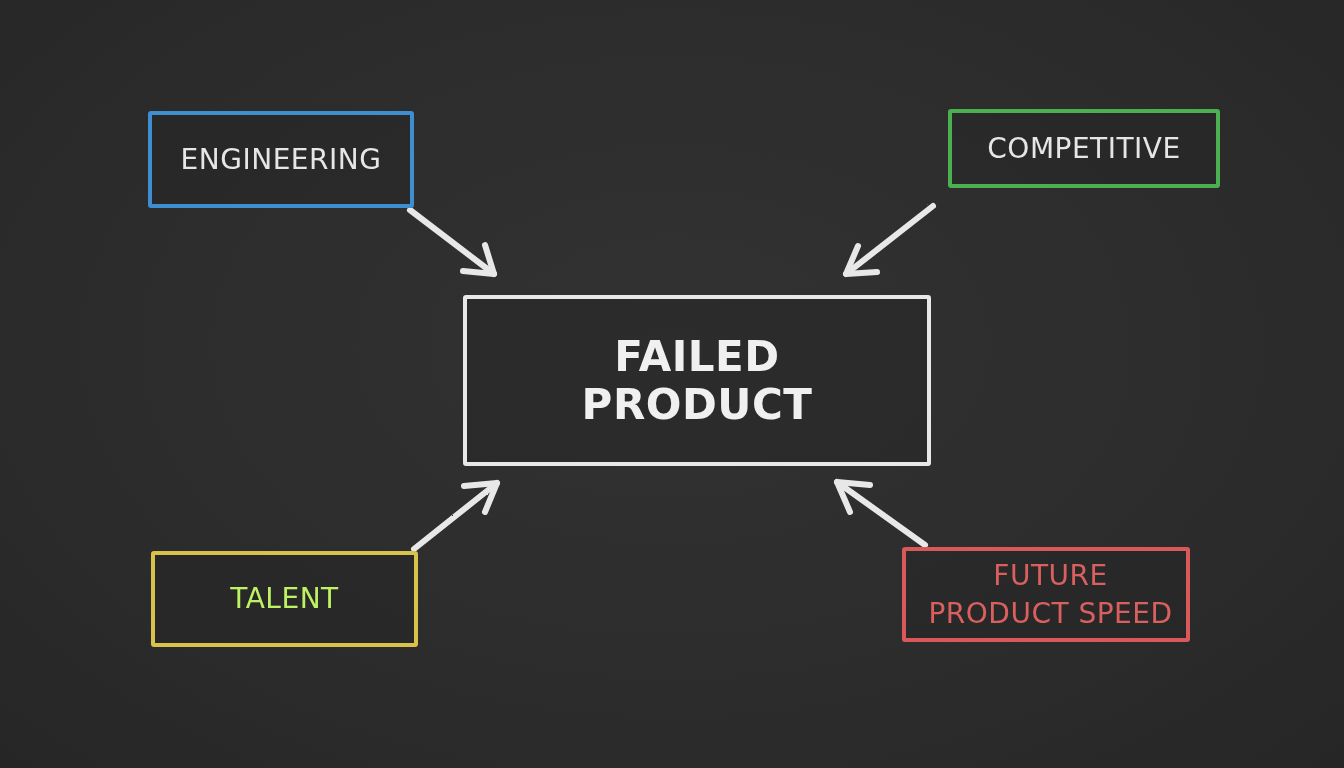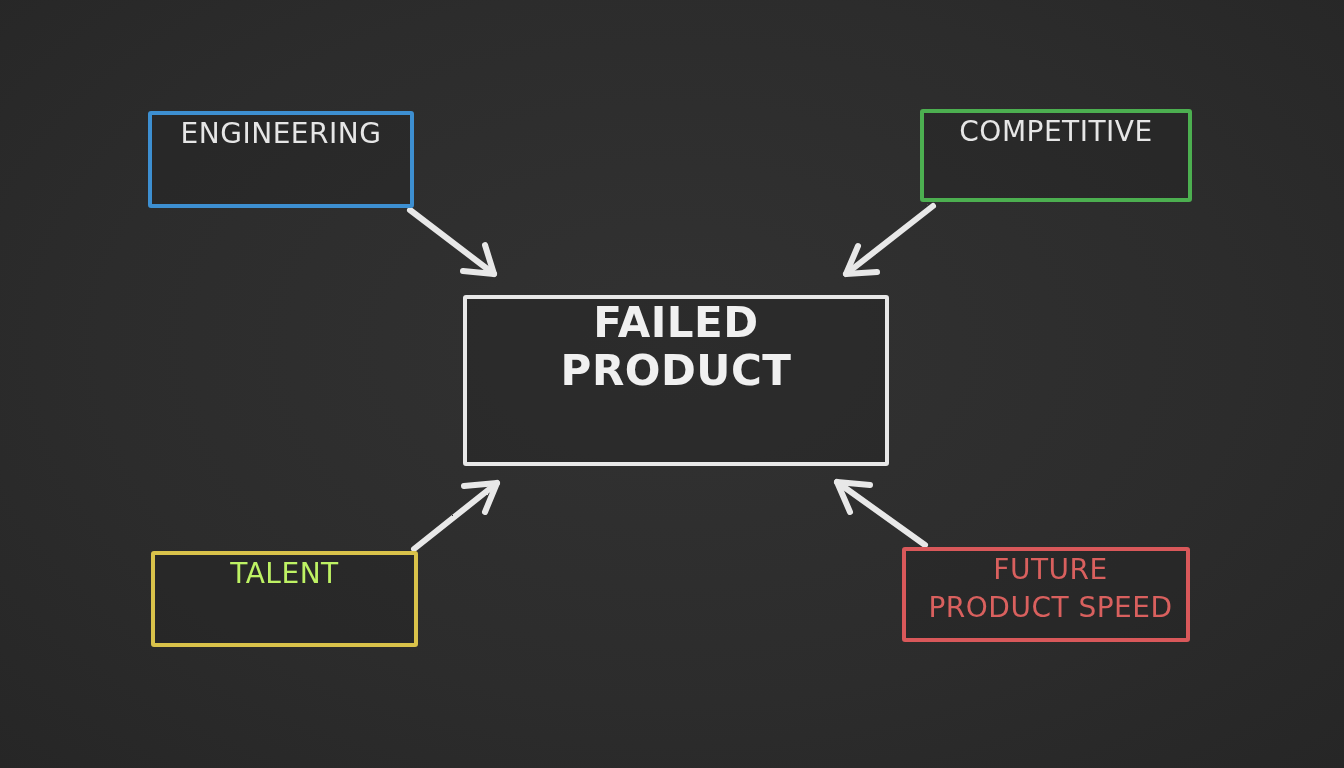--- a/index.html
+++ b/index.html
@@ -20,55 +20,56 @@
       width: 1344px; height: 768px;
       background:
         radial-gradient(ellipse at 50% 45%, #323232 0%, #2c2c2c 60%, #262626 100%);
     }
     .node {
       position: absolute;
       box-sizing: border-box;
       display: flex;
       flex-direction: column;
       align-items: center;
+      justify-content: center;
       text-align: center;
       text-transform: uppercase;
       background: rgba(35,35,35,0.35);
     }
     .node .line {
       display: block;
       white-space: nowrap;
       letter-spacing: 0.5px;
     }
     .node.small {
       border-width: 4px;
       border-style: solid;
       border-radius: 3px;
       font-size: 28px;
       line-height: 38px;
       font-weight: normal;
     }
     .node.center {
       left: 463px; top: 295px;
-      width: 426px; height: 171px;
+      width: 468px; height: 171px;
       border: 4px solid #e8e8e8;
       border-radius: 3px;
       color: #f0f0f0;
       font-size: 42px;
       line-height: 48px;
       font-weight: bold;
       letter-spacing: 1px;
     }
     .node.eng {
       left: 148px; top: 111px;
       width: 266px; height: 97px;
     }
     .node.comp {
-      left: 920px; top: 109px;
-      width: 272px; height: 93px; gap: 21px;
+      left: 948px; top: 109px;
+      width: 272px; height: 79px; gap: 21px;
     }
     .node.talent {
       left: 151px; top: 551px;
       width: 267px; height: 96px;
     }
     .node.future {
       left: 902px; top: 547px;
       width: 288px; height: 95px;
     }
     svg.arrows {

